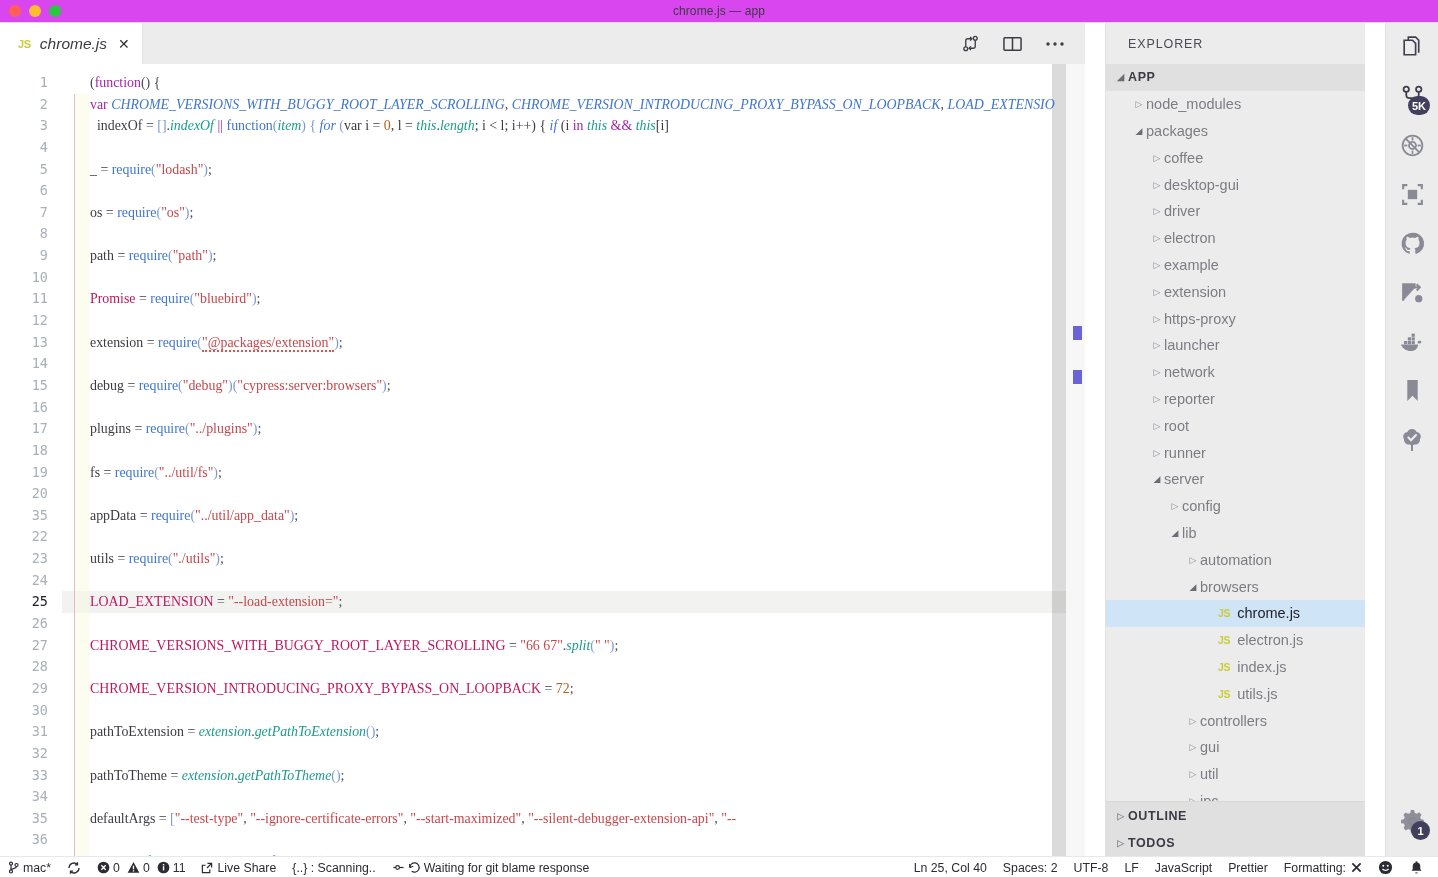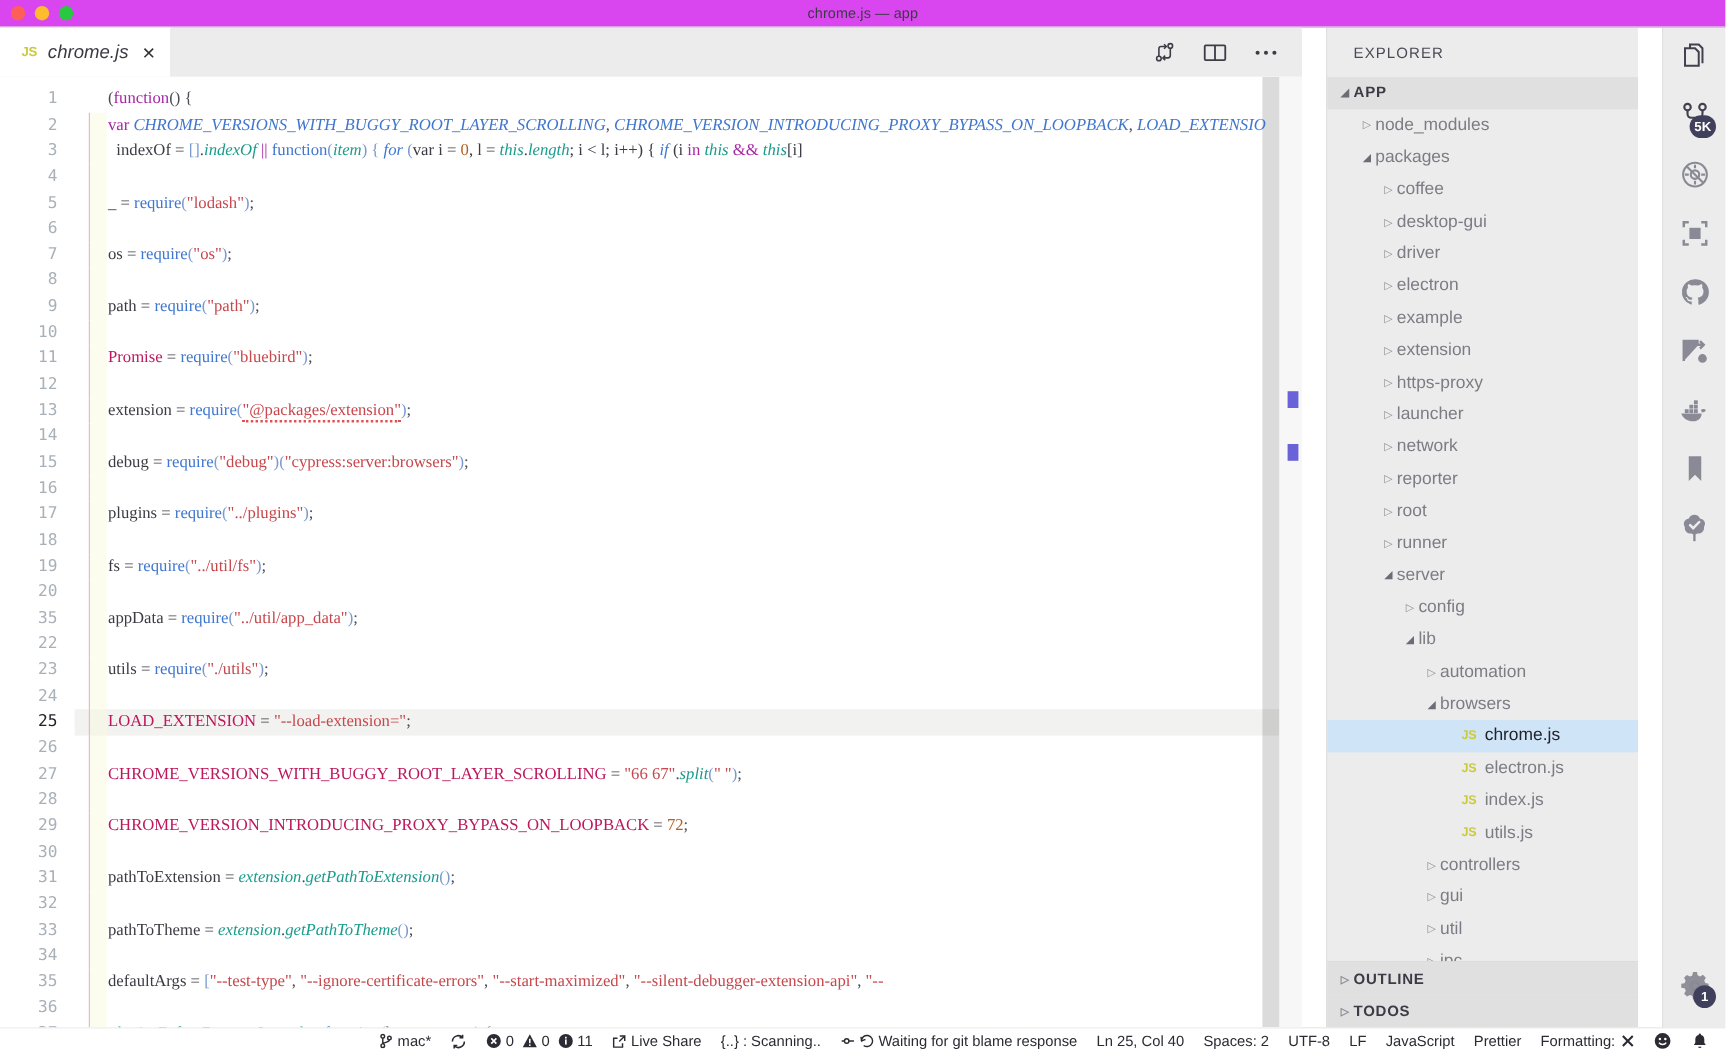--- a/index.html
+++ b/index.html
@@ -139,21 +139,21 @@
     min-width: 19px; height: 19px; border-radius: 10px;
     background: #40405c; color: #fff; font-size: 11px;
     display: flex; align-items: center; justify-content: center;
     padding: 0 4px; font-weight: bold;
   }
   #act-spacer { flex: 1; }
 
   
   #statusbar {
     height: 22px; width: 100%; background: #ffffff;
-    display: flex; align-items: center; justify-content: flex-end;
+    display: flex; align-items: center; justify-content: space-between;
     font-size: 12.3px; color: #2b2b33; border-top: 1px solid #e8e8e8;
   }
   #sb-left, #sb-right { display: flex; align-items: center; }
   .sbi { display: flex; align-items: center; gap: 4px; padding: 0 8px; height: 22px; white-space: nowrap; }
   .sbi svg { display: block; }
 </style>
 </head>
 <body>
 
 <div id="titlebar">

